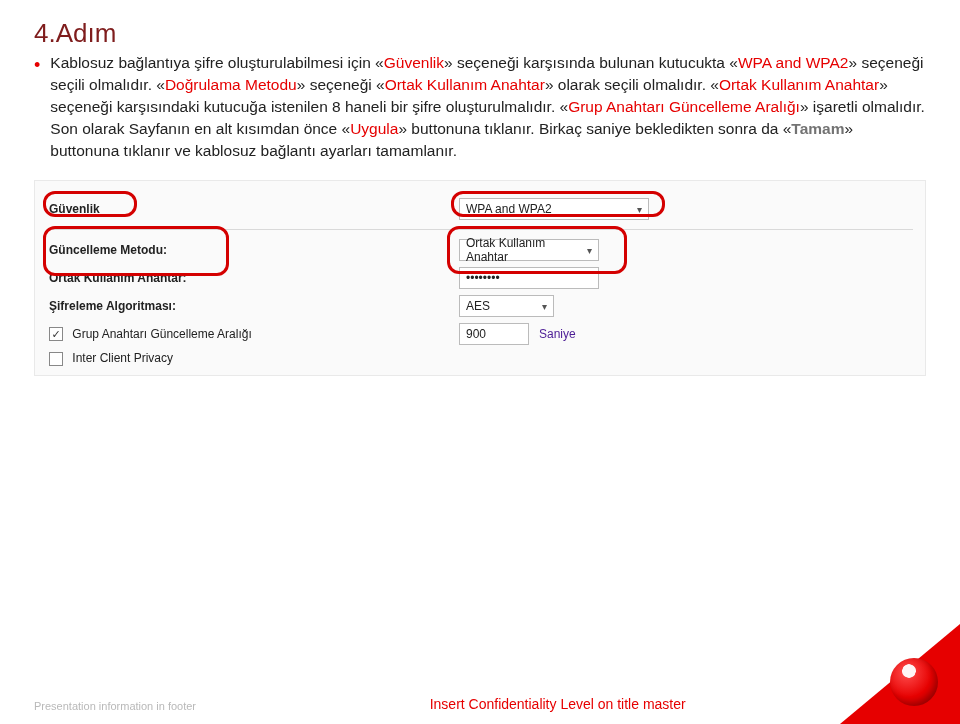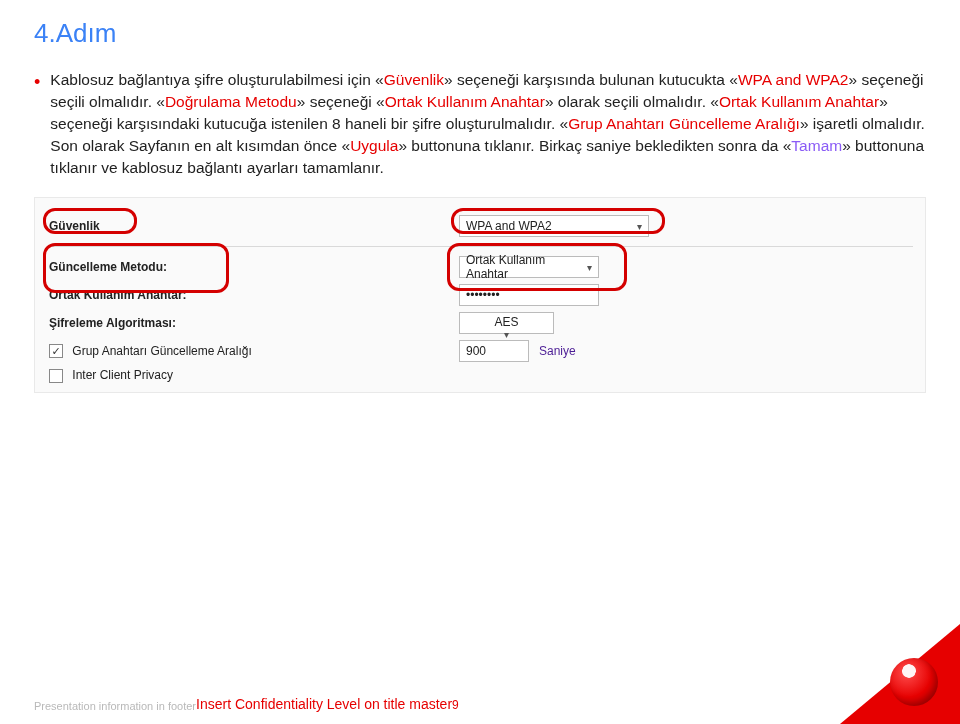--- a/index.html
+++ b/index.html
@@ -1,58 +1,58 @@
 <!DOCTYPE html>
 <html><head>
 <meta charset="utf-8">
 <style>
   * { box-sizing: border-box; margin: 0; padding: 0; }
   html, body { width: 960px; height: 724px; font-family: Arial, sans-serif; background: #fff; color: #333; position: relative; }
   .page { width: 960px; height: 724px; position: relative; padding: 18px 34px 0 34px; }
-  .title { color: #3b82f6; font-size: 26px; font-weight: 400; margin-bottom: 20px; }
+  .title { color: #7f1d1d; font-size: 26px; font-weight: 400; margin-bottom: 3px; }
   .bullet-row { display: flex; align-items: flex-start; margin-bottom: 18px; }
   .bullet-dot { color: #e60000; font-size: 18px; line-height: 22px; margin-right: 10px; margin-top: 2px; }
   .body-text { font-size: 15.5px; line-height: 22px; color: #222; }
   .body-text .hl { color: #e60000; }
-  .body-text .hlb { color: #8b5cf6; font-weight: normal; }
+  .body-text .hlb { color: #737373; font-weight: bold; }
 
   .panel-img {
     margin: 8px 0 0 0;
     border: 1px solid #e9e9e9;
     background: #fafafa;
     width: 892px;
     position: relative;
     padding: 14px 0 6px 0;
     font-family: Tahoma, Arial, sans-serif;
   }
   .form-row { display: flex; align-items: center; padding: 3px 10px 3px 14px; font-size: 12px; color: #222; }
   .form-label { width: 410px; font-weight: bold; color: #222; }
   .form-label.normal { font-weight: normal; }
   .ctrl { background: #fff; border: 1px solid #bbb; font-size: 12px; padding: 2px 6px; }
   .select { width: 190px; height: 22px; position: relative; display: inline-flex; align-items: center; justify-content: space-between; }
   .select .arrow { font-size: 10px; color: #555; }
   .select.small { width: 140px; }
-  .select.tiny { width: 95px; flex-direction: column; }
+  .select.tiny { width: 95px; }
   .input { width: 140px; height: 22px; display: inline-flex; align-items: center; }
   .input.narrow { width: 70px; }
   .cb { width: 14px; height: 14px; border: 1px solid #888; background: #fff; display: inline-flex; align-items: center; justify-content: center; vertical-align: middle; margin-right: 6px; font-size: 11px; color: #333; line-height: 1; }
   .sep { height: 1px; background: #d9d9d9; margin: 6px 12px; }
   .suffix { font-size: 12px; margin-left: 10px; color: #4c1d95; }
   .circle-red {
     position: absolute;
     border: 3px solid #d40000;
     border-radius: 12px;
     pointer-events: none;
   }
   .c1 { top: 10px; left: 8px; width: 94px; height: 26px; }
   .c2 { top: 10px; left: 416px; width: 214px; height: 26px; }
   .c3 { top: 45px; left: 8px; width: 186px; height: 50px; }
   .c4 { top: 45px; left: 412px; width: 180px; height: 48px; }
 
-  .footer { position: absolute; bottom: 12px; left: 34px; right: 34px; display: flex; align-items: flex-end; font-size: 11px; color: #b9b9b9; }
+  .footer { position: absolute; bottom: 12px; left: 34px; right: 34px; display: flex; align-items: flex-end; justify-content: space-between; font-size: 11px; color: #b9b9b9; }
   .footer .mid { color: #e60000; font-size: 14px; }
   .pagenum { color: #e60000; font-size: 12px; }
   .red-tri {
     position: absolute; right: 0; bottom: 0; width: 0; height: 0;
     border-left: 120px solid transparent;
     border-bottom: 100px solid #e60000;
   }
   .vf-circle {
     position: absolute; right: 22px; bottom: 18px;
     width: 48px; height: 48px; border-radius: 50%;

